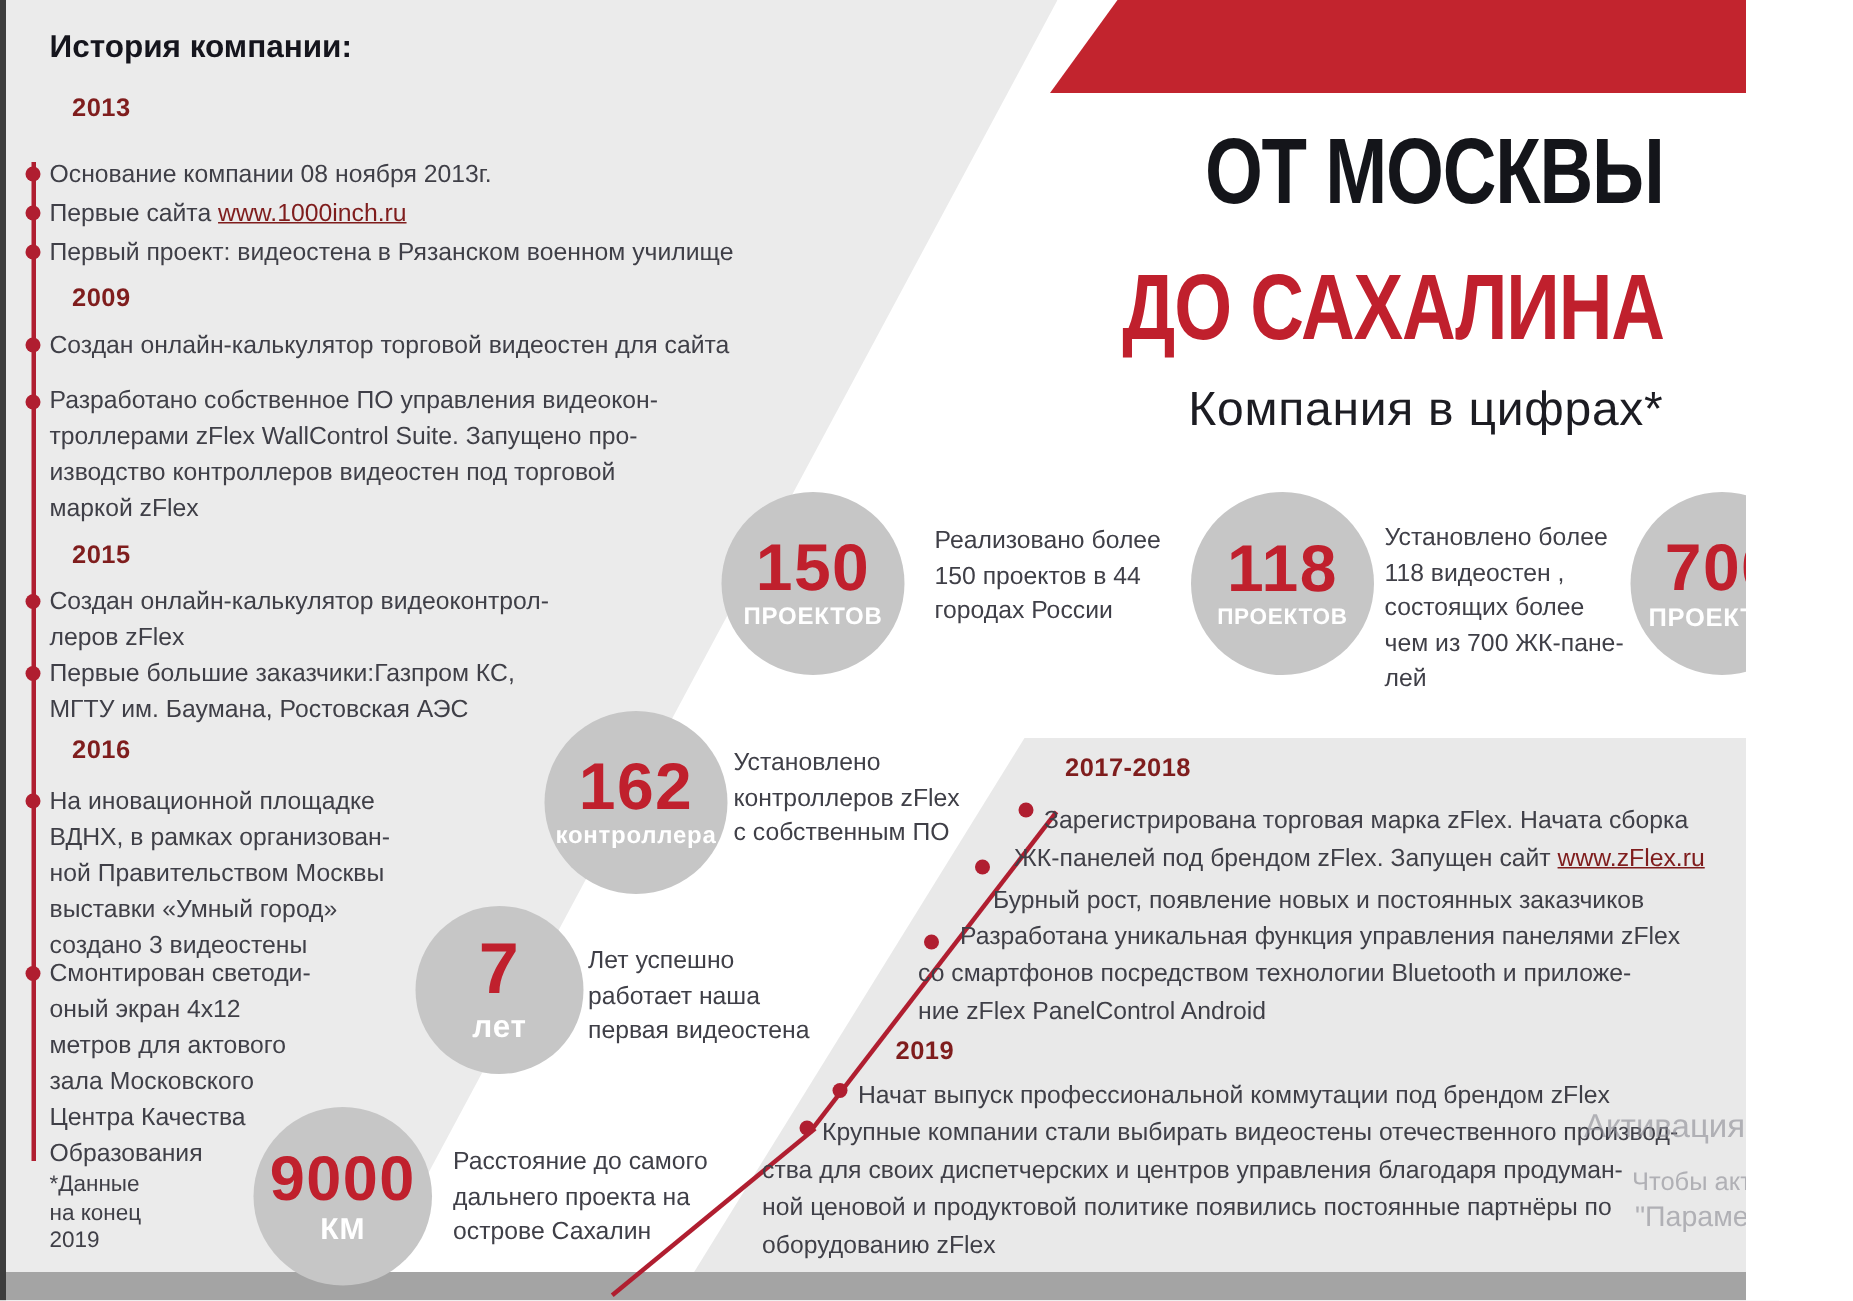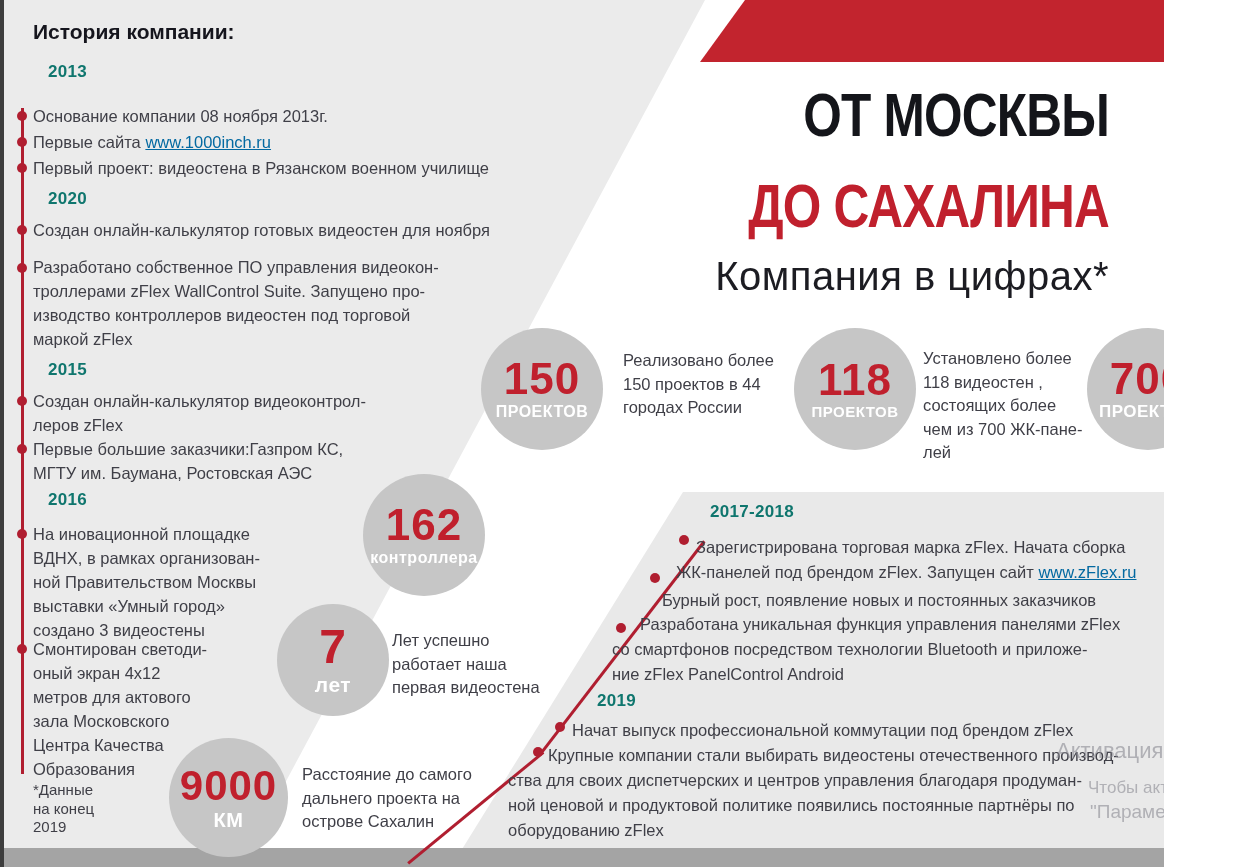--- a/index.html
+++ b/index.html
@@ -13,31 +13,31 @@
   .red-band{position:absolute;left:0;top:0;width:1235px;height:62px;background:#c2242e;
            clip-path:polygon(745px 0,1235px 0,1235px 62px,700px 62px);}
   .bottom-strip{position:absolute;left:0;top:848px;width:1235px;height:19px;background:#a4a4a4;}
   .left-border{position:absolute;left:0;top:0;width:4px;height:867px;background:#3d3d3d;}
   
   .vline{position:absolute;left:21px;top:108px;width:2.5px;height:666px;background:#b01e30;}
   .dline{position:absolute;height:2.5px;background:#b01e30;transform-origin:0 50%;}
   .dot{position:absolute;width:10px;height:10px;border-radius:50%;background:#b01e30;}
   
   .h-title{position:absolute;left:33px;top:20px;font-size:21px;font-weight:bold;color:#15151d;}
-  .year{position:absolute;font-size:17px;font-weight:bold;color:#0f766e;letter-spacing:.3px;}
+  .year{position:absolute;font-size:17px;font-weight:bold;color:#7f1d1d;letter-spacing:.3px;}
   .item{position:absolute;font-size:16.5px;line-height:24px;color:#3f3f47;white-space:pre-line;}
-  .link{color:#0369a1;text-decoration:underline;cursor:pointer;}
+  .link{color:#7f1d1d;text-decoration:underline;cursor:pointer;}
   .footnote{position:absolute;left:33px;top:781px;font-size:15px;line-height:18.5px;white-space:pre-line;}
   
   .title-block{position:absolute;right:55px;top:83px;text-align:right;}
   .t1{font-size:62px;line-height:63px;font-weight:800;color:#14151a;letter-spacing:-1px;
       transform:scaleX(.8);transform-origin:100% 50%;white-space:nowrap;}
   .t2{font-size:62px;line-height:63px;font-weight:800;color:#c0202d;letter-spacing:-1px;
       margin-top:28px;transform:scaleX(.8);transform-origin:100% 50%;white-space:nowrap;}
-  .t3{font-size:40px;font-weight:400;color:#1c1c22;margin-top:17px;letter-spacing:.5px;white-space:nowrap;}
+  .t3{font-size:32px;font-weight:400;color:#1c1c22;margin-top:17px;letter-spacing:.5px;white-space:nowrap;}
   
   .circle{position:absolute;border-radius:50%;background:#c6c6c6;display:flex;flex-direction:column;
           align-items:center;justify-content:center;text-align:center;}
   .num{font-size:44px;font-weight:bold;color:#c0202d;line-height:1;letter-spacing:1px;}
   .lbl{font-size:16px;font-weight:bold;color:#ffffff;line-height:1.1;margin-top:2px;letter-spacing:.5px;}
   .desc{position:absolute;font-size:16.5px;line-height:23.5px;white-space:pre-line;color:#3f3f47;}
   
   .ritem{position:absolute;font-size:16.5px;line-height:25px;white-space:pre-line;color:#3f3f47;}
   
   .wm{position:absolute;color:rgba(138,138,146,.6);white-space:nowrap;}
@@ -64,22 +64,22 @@
   <span class="dot" style="left:17px;top:529px"></span>
   <span class="dot" style="left:17px;top:644px"></span>
 
   <div class="h-title">История компании:</div>
 
   <div class="year" style="left:48px;top:62px">2013</div>
   <div class="item" style="left:33px;top:104px;width:540px">Основание компании 08 ноября 2013г.</div>
   <div class="item" style="left:33px;top:130px;width:540px"><span>Первые сайта </span><a class="link">www.1000inch.ru</a></div>
   <div class="item" style="left:33px;top:156px;width:560px">Первый проект: видеостена в Рязанском военном училище</div>
 
-  <div class="year" style="left:48px;top:189px">2020</div>
-  <div class="item" style="left:33px;top:218px;width:540px">Создан онлайн-калькулятор готовых видеостен для ноября</div>
+  <div class="year" style="left:48px;top:189px">2009</div>
+  <div class="item" style="left:33px;top:218px;width:540px">Создан онлайн-калькулятор торговой видеостен для сайта</div>
   <div class="item" style="left:33px;top:255px;width:500px">Разработано собственное ПО управления видеокон-
 троллерами zFlex WallControl Suite. Запущено про-
 изводство контроллеров видеостен под торговой
 маркой zFlex</div>
 
   <div class="year" style="left:48px;top:360px">2015</div>
   <div class="item" style="left:33px;top:389px;width:440px">Создан онлайн-калькулятор видеоконтрол-
 леров zFlex</div>
   <div class="item" style="left:33px;top:437px;width:440px">Первые большие заказчики:Газпром КС,
 МГТУ им. Баумана, Ростовская АЭС</div>
@@ -127,20 +127,23 @@
 
   <div class="circle" style="left:1087px;top:328px;width:122px;height:122px">
     <div class="num">700</div>
     <div class="lbl" style="font-size:17px">ПРОЕКТОВ</div>
   </div>
 
   <div class="circle" style="left:363px;top:474px;width:122px;height:122px">
     <div class="num">162</div>
     <div class="lbl">контроллера</div>
   </div>
+  <div class="desc" style="left:489px;top:497px">Установлено
+контроллеров zFlex
+с собственным ПО</div>
 
   <div class="circle" style="left:277px;top:604px;width:112px;height:112px">
     <div class="num" style="font-size:48px">7</div>
     <div class="lbl" style="font-size:21px">лет</div>
   </div>
   <div class="desc" style="left:392px;top:629px">Лет успешно
 работает наша
 первая видеостена</div>
 
   <div class="circle" style="left:169px;top:738px;width:119px;height:119px">

